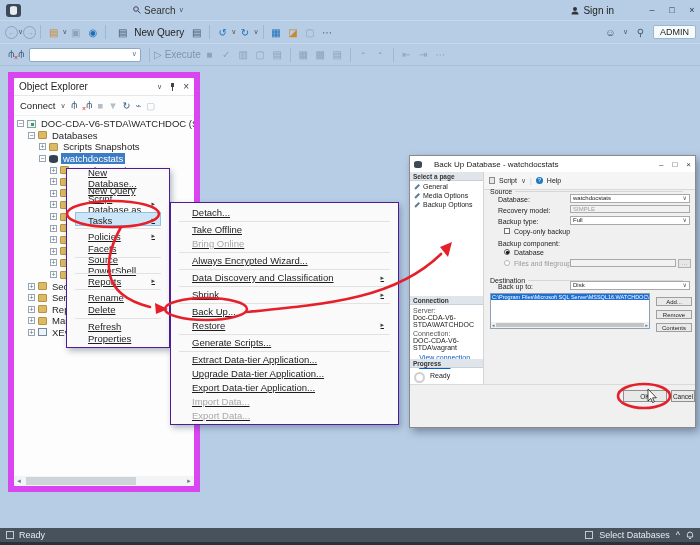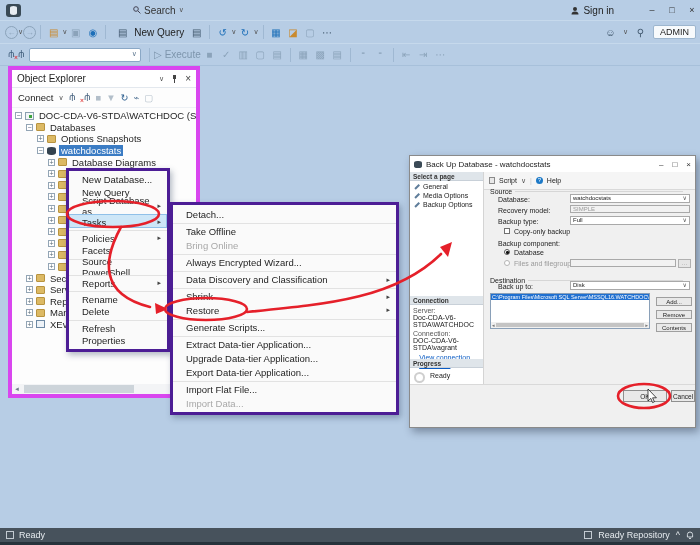--- a/index.html
+++ b/index.html
@@ -36,22 +36,22 @@
                  border-radius:2px; margin:0 4px; position:relative; }
   .combo-empty:after { content:"\2228"; position:absolute; right:3px; top:1px; font-size:7px; color:#607a92; }
   .exec { display:flex; align-items:center; gap:3px; color:#5e7document8; }
   .dim-t { color:#7d95ac; }
   .admin-btn { background:#f7fafc; border:1px solid #9db6ce; padding:1px 6px;
                font-size:9px; border-radius:2px; }
   .round-ico { width:13px; height:13px; border:1px solid #8ba3ba; border-radius:50%;
                font-size:8px; line-height:11px; text-align:center; color:#8ba3ba; }
 
   
-  .oe { position:absolute; left:8px; top:66px; width:192px; height:332px;
-        background:#fdfdfd; border:4px solid #d946ef; font-size:9.5px; }
+  .oe { position:absolute; left:8px; top:72px; width:192px; height:420px;
+        background:#fdfdfd; border:6px solid #d946ef; font-size:9.5px; }
   .oe-header { height:18px; display:flex; align-items:center; padding:0 5px;
                font-size:10px; background:#fff; border-bottom:1px solid #e3e8ee; }
   .oe-header .sp { margin-left:auto; display:flex; gap:7px; color:#444; align-items:center; }
   .oe-toolbar { height:20px; display:flex; align-items:center; gap:5px; padding:0 6px;
                 border-bottom:1px solid #eef1f5; color:#3c5a78; }
   .oe-toolbar .lbl { font-size:9.5px; color:#222; }
   .plug { display:inline-block; transform:rotate(180deg); color:#3c5a78; font-size:9px; }
   .plug.red:after { content:"\00d7"; color:#d22; position:relative; top:-3px; font-size:7px; }
   .gray { color:#b3bfca; }
   .tree { position:absolute; top:40px; left:0; right:0; bottom:10px; overflow:hidden; }
@@ -66,37 +66,37 @@
   .ic-profiler .tico { background:#eef3f8; border:1px solid #6d89a4; }
   .tlabel { padding:0 2px; }
   .trow.selected .tlabel { background:#3b7cc4; color:#fff; }
   .oe-hscroll { position:absolute; left:0; bottom:0; height:10px; right:0; background:#f3f4f6;
                 display:flex; align-items:center; font-size:6px; color:#6d7b88; }
   .oe-hscroll .thumb { height:8px; width:110px; background:#cdd4da; margin-left:2px; }
   .oe-hscroll .ar { width:10px; text-align:center; }
   .oe-hscroll .ar.right { margin-left:auto; }
 
   
-  .menu { position:absolute; background:#fafafa; border:3px solid #4c1d95;
-          box-shadow:2px 3px 6px rgba(40,60,90,.35); font-size:9.5px; padding:2px 0; }
+  .menu { position:absolute; background:#fafafa; border:1px solid #4c1d95;
+          box-shadow:2px 3px 6px rgba(40,60,90,.35); font-size:9.5px; padding:2px 8px;text-decoration:underline; }
   .ctx { left:66px; top:168px; width:104px; }
   .sub { left:170px; top:202px; width:229px; }
   .mi { height:13px; display:flex; align-items:center; padding:0 6px 0 13px; position:relative; }
   .sub .mi { height:14px; }
   .mi.sep { border-top:1px solid #e2e2e2; margin-top:2px; padding-top:1px; height:15px; }
   .ctx .mi.sep { height:14px; }
   .mi .arrow { margin-left:auto; font-size:7px; color:#444; }
   .mi.disabled { color:#a8a8a8; }
   .mi.hover { background:#cde6f7; outline:1px solid #90c0e8; outline-offset:-1px; }
 
   
   .dlg { position:absolute; left:409px; top:155px; width:287px; height:273px;
          background:#f0f0f0; border:1px solid #8a8a8a; box-shadow:3px 4px 8px rgba(30,40,60,.4);
          font-size:7px; color:#222; }
-  .dlg-title { height:16px; background:#fff; display:flex; align-items:center; gap:4px;
+  .dlg-title { height:16px; background:#fff; display:flex; align-items:center; gap:12px;
                padding:0 4px; font-size:8px; }
   .dlg-ico { width:8px; height:7px; background:#3b4a56; border-radius:40% / 30%; }
   .dlg-title .sp { margin-left:auto; display:flex; gap:9px; font-size:8px; color:#333; }
   .dlg-left { position:absolute; left:0; top:16px; width:74px; bottom:43px; background:#fff;
               border-right:1px solid #d4d4d4; }
   .sect-head { height:9px; background:#dfe5ea; border-bottom:1px solid #c8d0d8;
                font-weight:bold; font-size:6.5px; padding:1px 3px; color:#333; }
   .page-item { display:flex; align-items:center; gap:3px; padding:2px 2px 0 4px; }
   .tool-ico { width:6px; height:6px; position:relative; flex:none; }
   .tool-ico:before { content:""; position:absolute; left:0; top:2px; width:6px; height:1.5px;
@@ -282,21 +282,21 @@
           <span class="tlabel">DOC-CDA-V6-STDA\WATCHDOC (SQL Server 16.</span>
         </div>
         <div class="trow ic-folder" style="padding-left: 14px;">
           <span class="exp">−</span>
           <span class="tico"></span>
           <span class="tlabel">Databases</span>
         </div>
         <div class="trow ic-folder" style="padding-left: 25px;">
           <span class="exp">+</span>
           <span class="tico"></span>
-          <span class="tlabel">Options Snapshots</span>
+          <span class="tlabel">Scripts Snapshots</span>
         </div>
         <div class="trow selected ic-db" style="padding-left: 25px;">
           <span class="exp">−</span>
           <span class="tico"></span>
           <span class="tlabel">watchdocstats</span>
         </div>
         <div class="trow ic-folder" style="padding-left: 36px;">
           <span class="exp">+</span>
           <span class="tico"></span>
           <span class="tlabel">Database Diagrams</span>
@@ -450,46 +450,50 @@
         <span class="arrow" style="visibility: hidden;">▸</span>
       </div>
       <div class="mi sep">
         <span>Data Discovery and Classification</span>
         <span class="arrow">▸</span>
       </div>
       <div class="mi sep">
         <span>Shrink</span>
         <span class="arrow">▸</span>
       </div>
+      <div class="mi sep">
+        <span>Back Up...</span>
+        <span class="arrow" style="visibility: hidden;">▸</span>
+      </div>
       <div class="mi">
         <span>Restore</span>
         <span class="arrow">▸</span>
       </div>
       <div class="mi sep">
         <span>Generate Scripts...</span>
         <span class="arrow" style="visibility: hidden;">▸</span>
       </div>
       <div class="mi sep">
         <span>Extract Data-tier Application...</span>
         <span class="arrow" style="visibility: hidden;">▸</span>
       </div>
       <div class="mi">
         <span>Upgrade Data-tier Application...</span>
         <span class="arrow" style="visibility: hidden;">▸</span>
       </div>
       <div class="mi">
         <span>Export Data-tier Application...</span>
         <span class="arrow" style="visibility: hidden;">▸</span>
       </div>
-      <div class="mi sep">
-        <span>Import Flat File...</span>
-        <span class="arrow" style="visibility: hidden;">▸</span>
-      </div>
       <div class="mi disabled">
         <span>Import Data...</span>
+        <span class="arrow" style="visibility: hidden;">▸</span>
+      </div>
+      <div class="mi disabled">
+        <span>Export Data...</span>
         <span class="arrow" style="visibility: hidden;">▸</span>
       </div>
     </div>
 
   <div class="dlg">
     <div class="dlg-title">
       <span class="dlg-ico"></span>
       <span>Back Up Database - watchdocstats</span>
       <span class="sp">
         <span>–</span>
@@ -601,21 +605,21 @@
       <div class="btn" style="left:213px; top:5px; width:44px">OK</div>
       <div class="btn" style="left:261px; top:5px; width:24px">Cancel</div>
     </div>
   </div>
 
   <div class="statusbar">
     <span class="sb-ico"></span>
     <span>Ready</span>
     <span class="right">
       <span class="sb-ico"></span>
-      <span>Ready Repository</span>
+      <span>Select Databases</span>
       <span>^</span>
       <svg width="8" height="9" viewBox="0 0 8 9">
           <path d="M4 1 a2.6 2.6 0 0 1 2.6 2.6 V6 H1.4 V3.6 A2.6 2.6 0 0 1 4 1 Z" fill="none" stroke="#dfe5ea" stroke-width="0.9"></path>
           <line x1="3" y1="7.4" x2="5" y2="7.4" stroke="#dfe5ea"></line>
         </svg>
     </span>
   </div>
   <div class="bottom-strip"></div>
 
   <svg class="overlay" width="700" height="545" viewBox="0 0 700 545">

